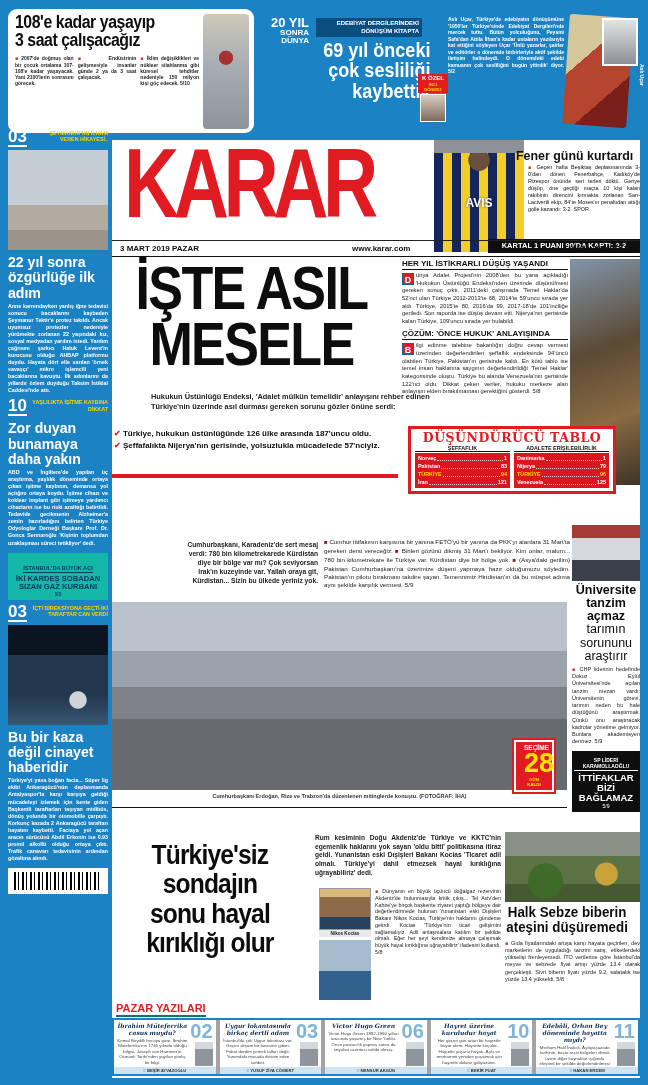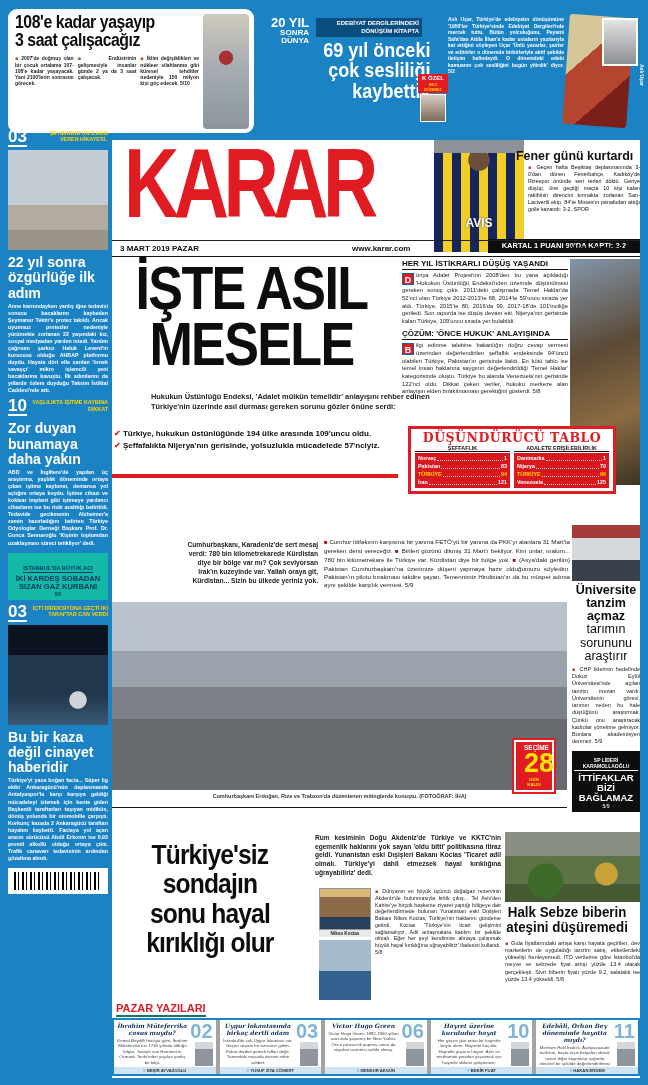--- a/index.html
+++ b/index.html
@@ -75,21 +75,21 @@
   .main { left:112px; top:140px; width:528px; height:938px; background:#fff; }
   .logo { position:absolute; left:12px; top:-6px; font-size:98px; font-weight:900; color:#e01b22;
           letter-spacing:-7px; line-height:1; transform:scaleX(.78); transform-origin:left top; }
   .date-row { position:absolute; left:0; top:100px; width:528px; border-top:1.5px solid #222;
               display:flex; justify-content:space-between; padding:3px 8px 0;
               font-size:8px; font-weight:bold; color:#111; }
   .fener-photo { position:absolute; left:322px; top:0; width:90px; height:112px;
         background:linear-gradient(180deg,#8d9298 0 12%, rgba(141,146,152,0) 12%),
                    radial-gradient(circle at 50% 18%, #6b4f3a 10%, transparent 11%),
                    repeating-linear-gradient(90deg,#16265c 0 9px,#f2cf28 9px 18px); }
-  .avis { position:absolute; left:322px; top:76px; width:90px; text-align:center; color:#fff;
+  .avis { position:absolute; left:322px; top:56px; width:90px; text-align:center; color:#fff;
           font-weight:900; font-size:12px; text-shadow:0 0 2px #16265c; }
   .fener-h { position:absolute; left:404px; top:8px; width:130px; font-size:13.5px; font-weight:900;
              transform:scaleX(.92); transform-origin:left top; }
   .fener-body { position:absolute; left:416px; top:24px; width:112px; font-size:5.4px;
                 text-align:justify; line-height:1.3; }
   .fener-strap { position:absolute; left:376px; top:99px; width:152px; background:#0e0e0e;
                  color:#fff; font-size:7.5px; font-weight:900; text-align:center; padding:2px 0 3px; }
   .rule-mast { position:absolute; left:0; top:116px; width:528px; height:1px; background:#111; }
 
   
@@ -293,21 +293,21 @@
       <span>3 MART 2019 PAZAR</span>
       <span>www.karar.com</span>
       <span>FİYATI: 75 KURUŞ</span>
     </div>
     <div class="rule-mast"></div>
 
     <div class="iste pre">İŞTE ASIL
 MESELE</div>
     <div class="lead">Hukukun Üstünlüğü Endeksi, 'Adalet mülkün temelidir' anlayışını rehber edinen Türkiye'nin üzerinde asıl durması gereken sorunu gözler önüne serdi:</div>
     <div class="checks">
-      <div class="check"><span class="ic-check">✔</span> <span>Türkiye, hukukun üstünlüğünde 194 ülke arasında 109'uncu oldu.</span></div>
+      <div class="check"><span class="ic-check">✔</span> <span>Türkiye, hukukun üstünlüğünde 126 ülke arasında 187'uncu oldu.</span></div>
       <div class="check"><span class="ic-check">✔</span> <span>Şeffafalıkta Nijerya'nın gerisinde, yolsuzlukla mücadelede 57'nciyiz.</span></div>
     </div>
     <div class="red-rule"></div>
 
     <div class="statue"></div>
     <div class="rc">
       <div class="rc-h">HER YIL İSTİKRARLI DÜŞÜŞ YAŞANDI</div>
       <div class="rc-p"><span class="dropcap">D</span><span>ünya Adalet Projesi'nin 2008'den bu yana açıkladığı 'Hukukun Üstünlüğü Endeksi'nden üzerinde düşünülmesi gereken sonuç çıktı. 2011'deki çalışmada 'Temel Haklar'da 52'nci olan Türkiye 2012-2013'te 68, 2014'te 59'uncu sırada yer aldı. Türkiye, 2015'te 80, 2016'da 99, 2017-18'de 101'inciliğe geriledi. Son raporda ise düşüş devam etti. Nijerya'nın gerisinde kalan Türkiye, 109'uncu sırada yer bulabildi.</span></div>
       <div class="rc-h">ÇÖZÜM: 'ÖNCE HUKUK' ANLAYIŞINDA</div>
       <div class="rc-p"><span class="dropcap">B</span><span>ilgi edinme talebine bakanlığın doğru cevap vermesi üzerinden değerlendirilen şeffaflık endeksinde 94'üncü olabilen Türkiye, Pakistan'ın gerisinde kaldı. En kötü tablo ise temel insan haklarına saygının değerlendirildiği 'Temel Haklar' kategorisinde oluştu. Türkiye bu alanda Venezuela'nın gerisinde 122'nci oldu. Dikkat çeken veriler, hukuku merkeze alan anlayışın elden bırakılmaması gerektiğini gösterdi. 5/8</span></div>

